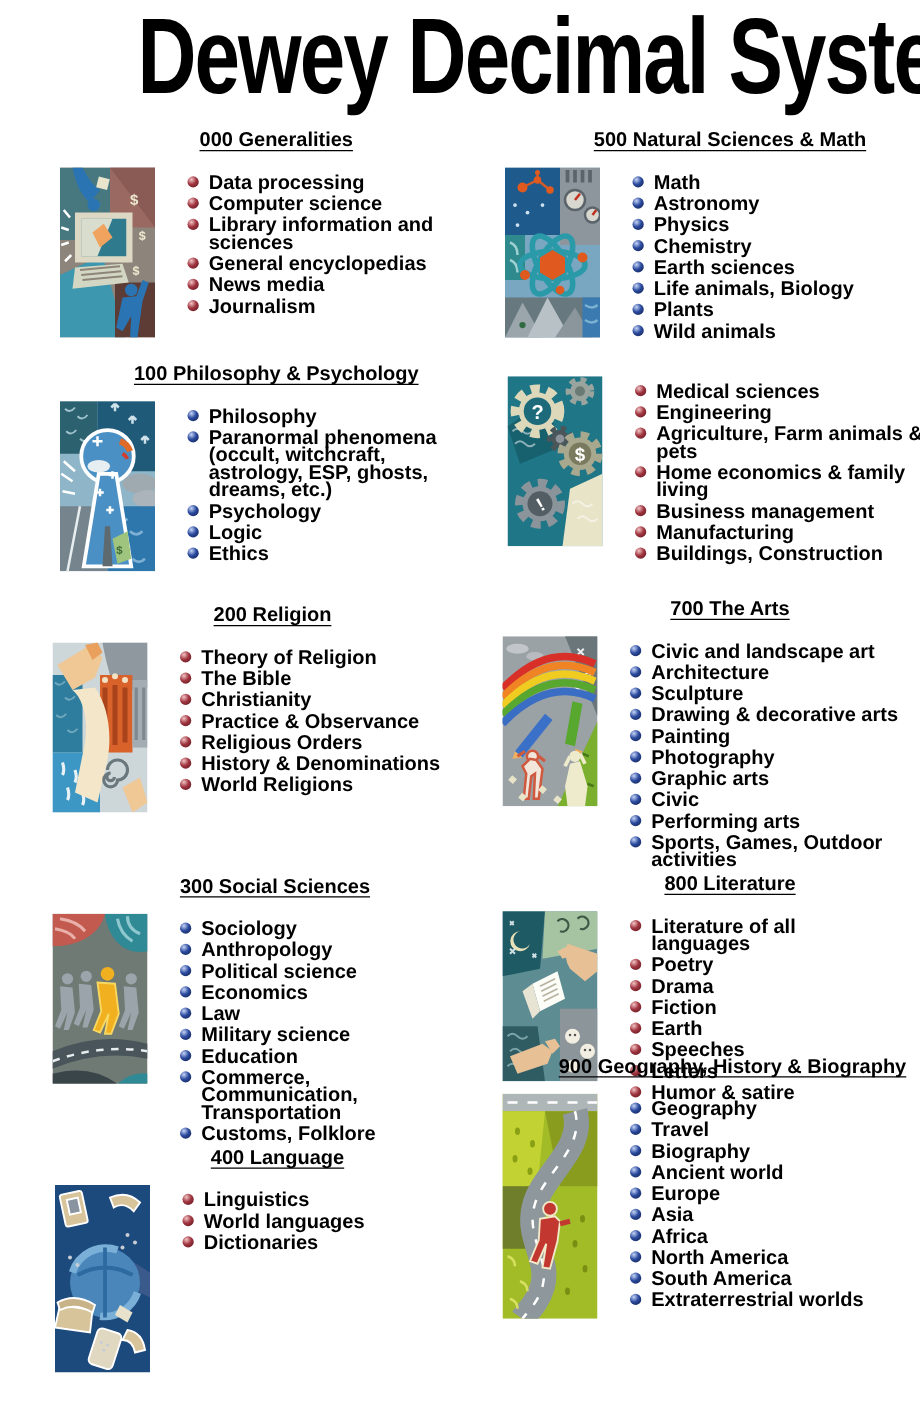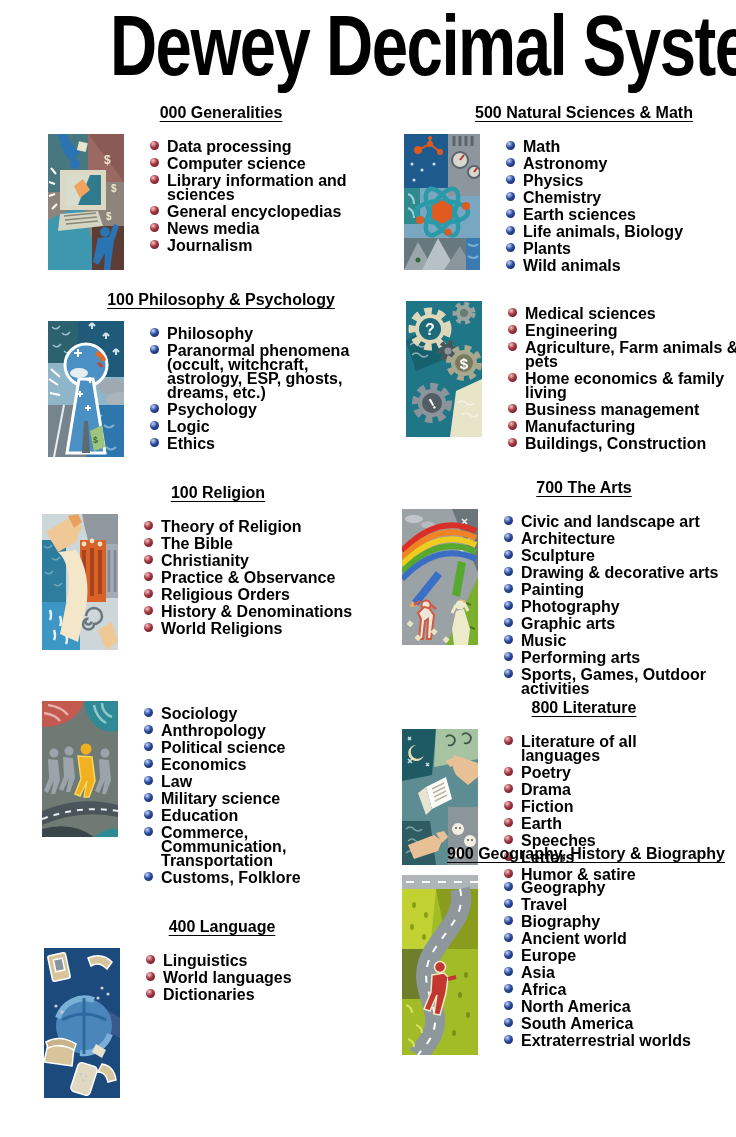--- a/index.html
+++ b/index.html
@@ -112,21 +112,21 @@
           <li><span class="bullet blue"></span><span>Philosophy</span></li>
           <li><span class="bullet blue"></span><span>Paranormal phenomena (occult, witchcraft, astrology, ESP, ghosts, dreams, etc.)</span></li>
           <li><span class="bullet blue"></span><span>Psychology</span></li>
           <li><span class="bullet blue"></span><span>Logic</span></li>
           <li><span class="bullet blue"></span><span>Ethics</span></li>
         </ul>
     </div>
   </section>
 
   <section class="sec" id="s2">
-    <h2>100 Religion</h2>
+    <h2>200 Religion</h2>
     <div class="sec-row">
       <div class="illus">
         <svg viewBox="0 0 76 136" width="76" height="136">
           <rect width="76" height="136" fill="#cdd6d8"></rect>
           <path d="M40 0h36v36q-22 8-30-10-4-14-6-26z" fill="#8e989e"></path>
           <rect y="26" width="24" height="62" fill="#2e7d9e"></rect>
           <path d="M2 32q4 4 8-1M10 44q4 4 8-1M3 58q4 4 8-1M12 70q4 4 8-1" stroke="#6fa8bc" stroke-width="1.5" fill="none"></path>
           <polygon points="0,88 38,88 38,136 0,136" fill="#3d97c4"></polygon>
           <path d="M8 96q2 6 0 10M18 102q2 6 0 10M28 94q2 6 0 10M12 116q2 6 0 10M24 120q2 6 0 10" stroke="#e8f2f6" stroke-width="2.5" fill="none"></path>
           <rect x="38" y="26" width="26" height="62" fill="#d9622b"></rect>
@@ -149,20 +149,21 @@
           <li><span class="bullet red"></span><span>Christianity</span></li>
           <li><span class="bullet red"></span><span>Practice &amp; Observance</span></li>
           <li><span class="bullet red"></span><span>Religious Orders</span></li>
           <li><span class="bullet red"></span><span>History &amp; Denominations</span></li>
           <li><span class="bullet red"></span><span>World Religions</span></li>
         </ul>
     </div>
   </section>
 
   <section class="sec" id="s3">
+    <h2>300 Social Sciences</h2>
     <div class="sec-row">
       <div class="illus">
         <svg viewBox="0 0 76 136" width="76" height="136">
           <rect width="76" height="136" fill="#6f7a74"></rect>
           <path d="M0 0h42c-4 16-20 26-42 26z" fill="#c25a50"></path>
           <path d="M6 4q14 2 20 10M2 12q12 2 16 8" stroke="#e8b0a8" stroke-width="2.5" fill="none"></path>
           <path d="M42 0h34v30c-20 4-32-12-34-30z" fill="#2f8a96"></path>
           <path d="M52 4q2 12 12 18M60 2q0 10 10 14" stroke="#8ec8ce" stroke-width="2.5" fill="none"></path>
           <g fill="#9aa4aa">
             <circle cx="12" cy="52" r="4.5"></circle>
@@ -369,21 +370,21 @@
         </svg>
       </div>
       <ul class="topics">
           <li><span class="bullet blue"></span><span>Civic and landscape art</span></li>
           <li><span class="bullet blue"></span><span>Architecture</span></li>
           <li><span class="bullet blue"></span><span>Sculpture</span></li>
           <li><span class="bullet blue"></span><span>Drawing &amp; decorative arts</span></li>
           <li><span class="bullet blue"></span><span>Painting</span></li>
           <li><span class="bullet blue"></span><span>Photography</span></li>
           <li><span class="bullet blue"></span><span>Graphic arts</span></li>
-          <li><span class="bullet blue"></span><span>Music</span></li>
+          <li><span class="bullet blue"></span><span>Civic</span></li>
           <li><span class="bullet blue"></span><span>Performing arts</span></li>
           <li><span class="bullet blue"></span><span>Sports, Games, Outdoor activities</span></li>
         </ul>
     </div>
   </section>
 
   <section class="sec" id="s8">
     <h2>800 Literature</h2>
     <div class="sec-row">
       <div class="illus">

